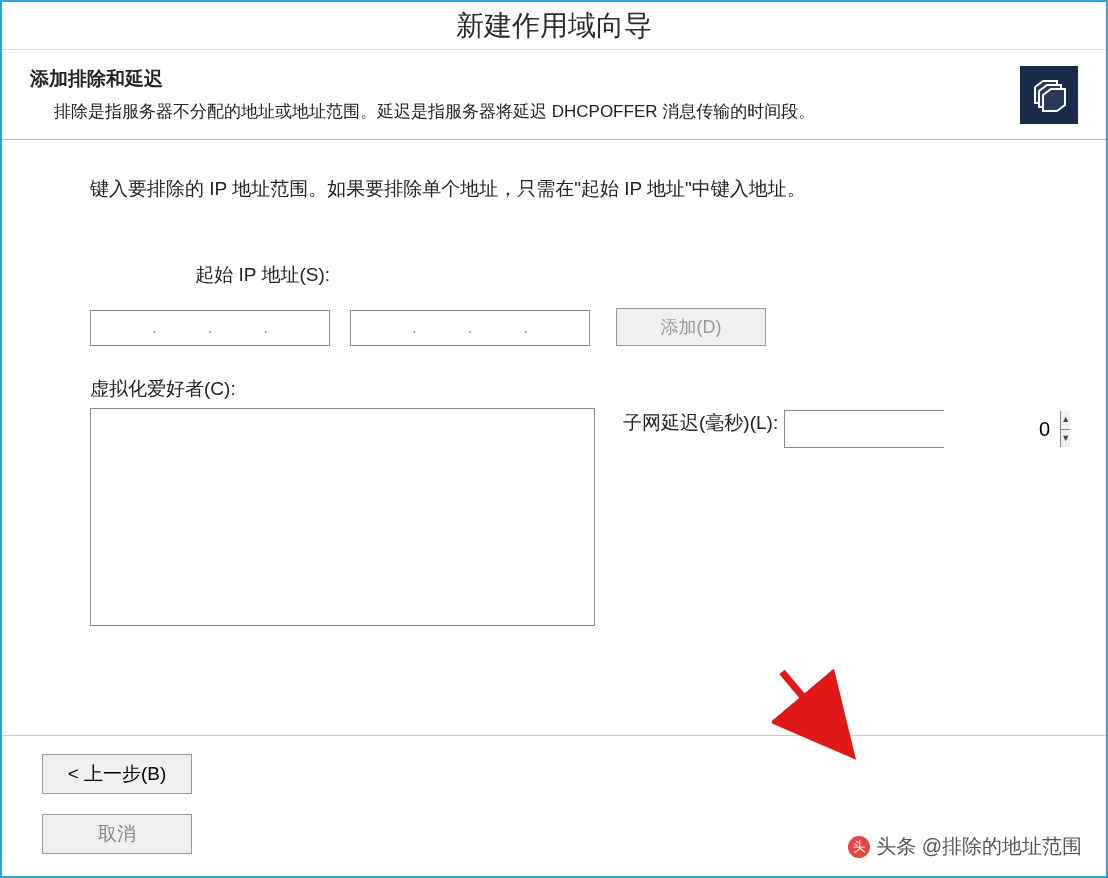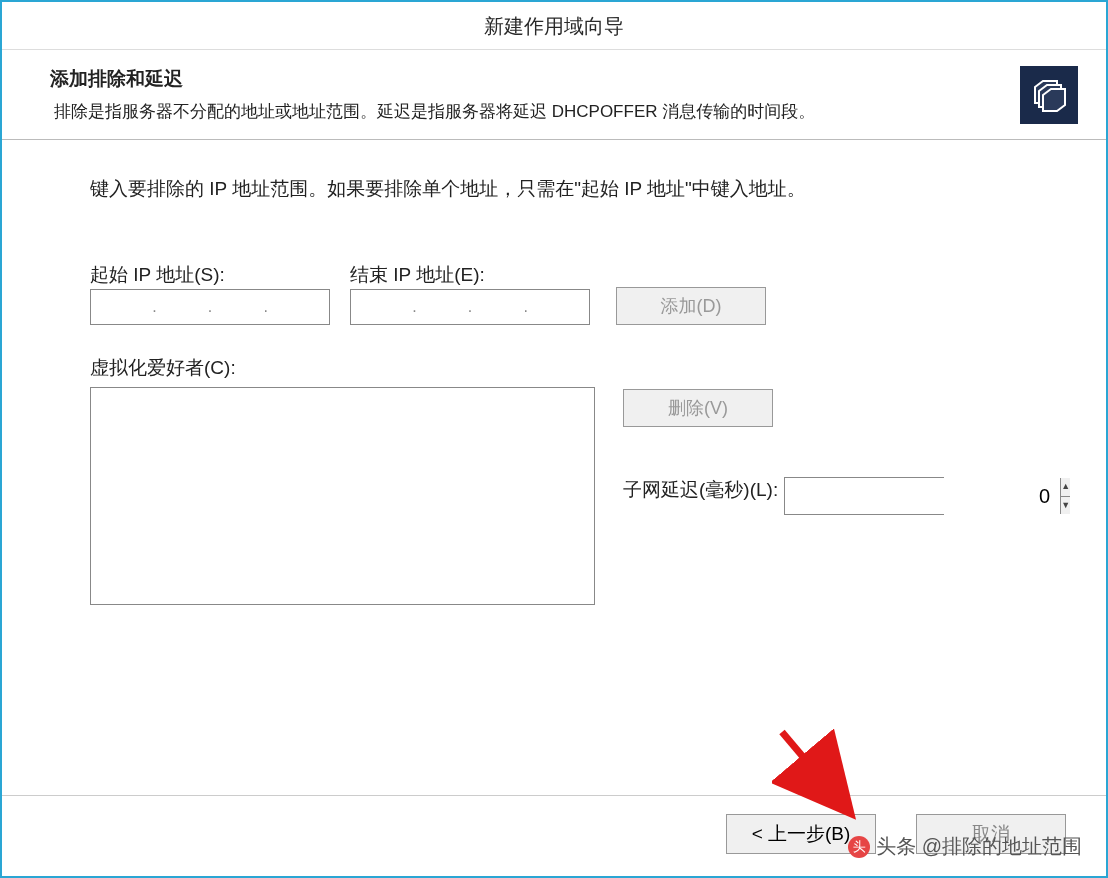--- a/index.html
+++ b/index.html
@@ -16,38 +16,37 @@
       border: 2px solid #2aa6d4;
       background: #fff;
       display: flex;
       flex-direction: column;
     }
     .titlebar {
       height: 48px;
       background: #fff;
       text-align: center;
       line-height: 48px;
-      font-size: 20px;
+      font-size: 28px;
       color: #2a2a2a;
       border-bottom: 1px solid #ddd;
     }
     .header-section {
       display: flex;
       padding: 16px 28px 14px 28px;
       border-bottom: 1px solid #bbb;
       align-items: flex-start;
       gap: 20px;
     }
     .header-text { flex: 1; }
     .header-title {
       font-size: 19px;
       font-weight: bold;
       color: #222;
       margin-bottom: 6px;
-      margin-left: 20px;
     }
     .header-desc {
       font-size: 17px;
       color: #222;
       line-height: 1.6;
       padding-left: 24px;
     }
     .header-icon {
       width: 58px;
       height: 58px;
@@ -63,21 +62,21 @@
       font-size: 19px;
       color: #222;
     }
     .instruction { margin-bottom: 60px; }
     .ip-row {
       display: flex;
       gap: 20px;
       align-items: flex-end;
       margin-bottom: 30px;
     }
-    .field-group { display: flex; flex-direction: column; gap: 1px; }
+    .field-group { display: flex; flex-direction: column; gap: 22px; align-items: flex-end; }
     .field-label { font-size: 19px; }
     .ip-input {
       width: 240px;
       height: 36px;
       border: 1px solid #888;
       background: #fff;
       display: flex;
       align-items: center;
       justify-content: space-evenly;
       font-size: 16px;
@@ -162,20 +161,21 @@
       justify-content: center;
     }
     .spin-btn:first-child { border-bottom: 1px solid #888; }
     .footer {
       padding: 18px 40px 22px 40px;
       display: flex;
       justify-content: flex-end;
       gap: 10px;
       border-top: 1px solid #ccc;
       position: relative;
+      flex-direction: column;
     }
     .nav-btn {
       width: 150px;
       height: 40px;
       border: 1px solid #999;
       background: #f0f0f0;
       font-size: 19px;
       cursor: pointer;
     }
     .nav-btn.next { border: 2px solid #5aa0d0; }
@@ -245,39 +245,37 @@
           <span> </span>
             <span class="ip-dot">.</span>
           <span> </span>
             <span class="ip-dot">.</span>
           <span> </span>
             <span class="ip-dot">.</span>
           <span> </span>
         </div>
       </div>
       <div class="field-group">
-        <div class="field-label">结束 IP 地址(E):</div>
         <div class="ip-input">
           <span> </span>
             <span class="ip-dot">.</span>
           <span> </span>
             <span class="ip-dot">.</span>
           <span> </span>
             <span class="ip-dot">.</span>
           <span> </span>
         </div>
       </div>
       <button class="btn add-btn disabled">添加(D)</button>
     </div>
 
     <div class="exclude-label">虚拟化爱好者(C):</div>
     <div class="exclude-row">
       <div class="listbox"></div>
       <div class="right-col">
-        <button class="btn delete-btn disabled">删除(V)</button>
         <div class="delay-group">
           <div class="field-label">子网延迟(毫秒)(L):</div>
           <div class="spinner">
             <input class="spinner-input" value="0" style="">
             <div class="spinner-buttons">
               <button class="spin-btn">▲</button>
               <button class="spin-btn">▼</button>
             </div>
           </div>
         </div>

